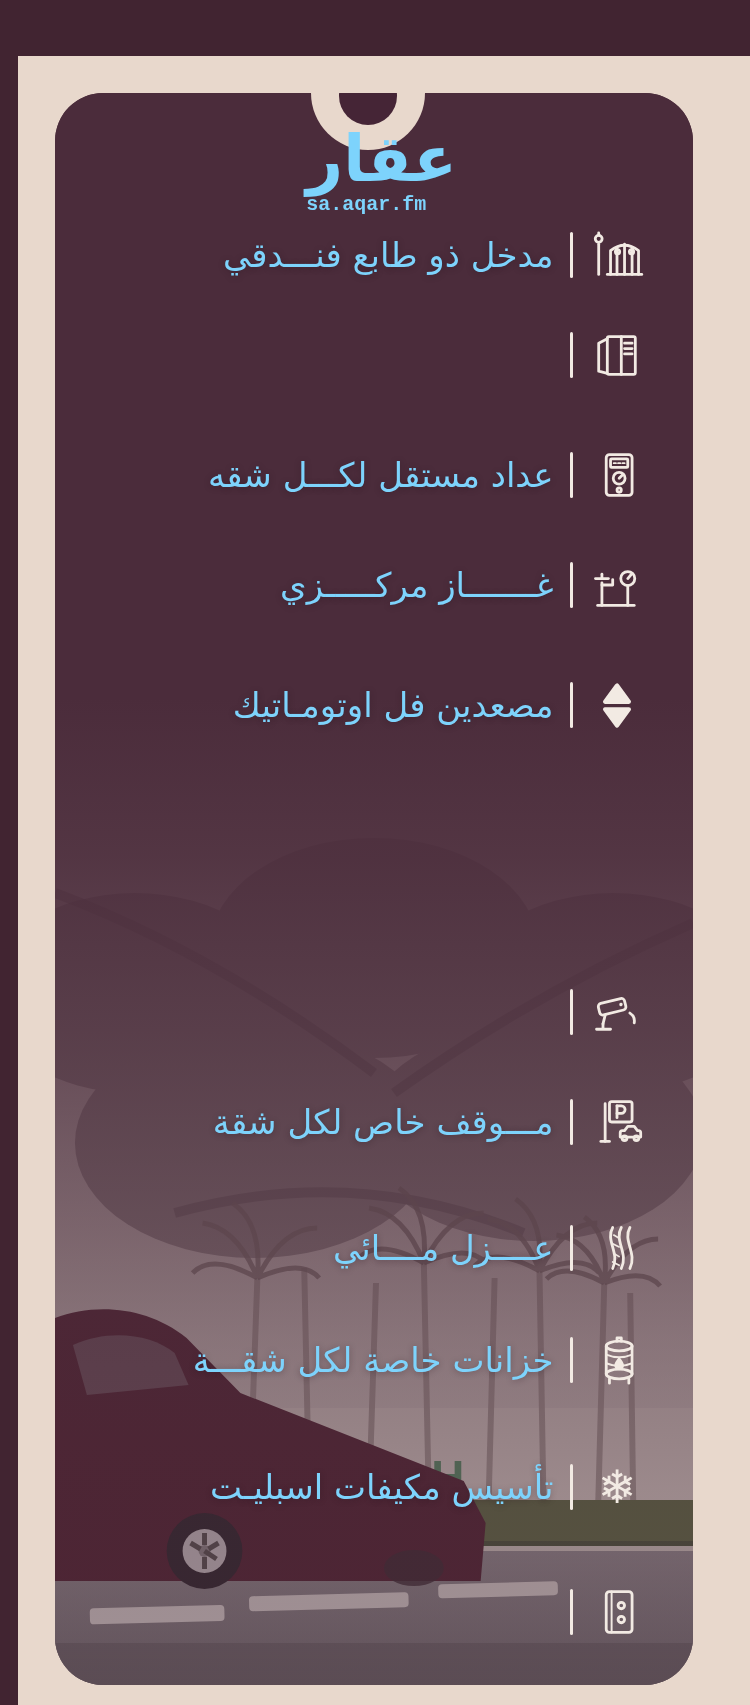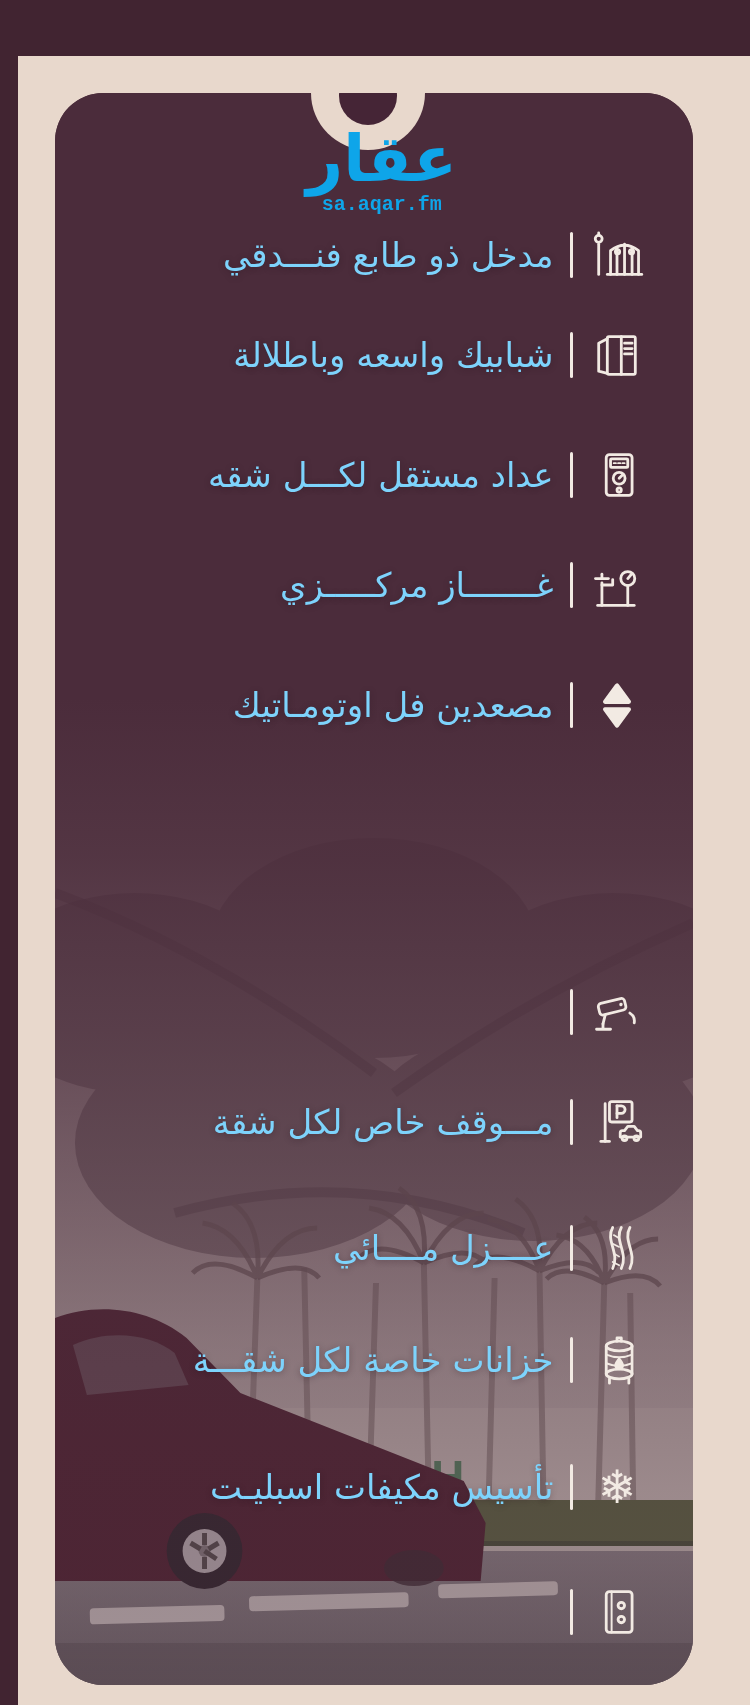--- a/index.html
+++ b/index.html
@@ -12,21 +12,21 @@
   .photo{position:absolute;left:0;bottom:0;width:638px;height:992px;z-index:1;}
   .tint{position:absolute;inset:0;z-index:2;background:linear-gradient(180deg,
         #4b2c3b 0%, #4b2c3b 38%,
         rgba(75,44,59,.93) 48%, rgba(75,44,59,.80) 58%,
         rgba(75,44,59,.66) 68%, rgba(75,44,59,.52) 78%,
         rgba(75,44,59,.42) 88%, rgba(75,44,59,.38) 100%);}
   .notch-outer{position:absolute;left:256px;top:-57px;width:114px;height:114px;border-radius:50%;
         background:#e8d8cc;z-index:3;}
   .notch-inner{position:absolute;left:284px;top:-26px;width:58px;height:58px;border-radius:50%;
         background:#452536;z-index:4;}
-  .logo{position:absolute;top:34px;right:236px;z-index:5;text-align:center;color:#0ea5e9;}
+  .logo{position:absolute;top:34px;right:236px;z-index:5;color:#7dd3fc;}
   .logo-ar{font-size:64px;font-weight:bold;line-height:1.0;letter-spacing:1px;}
   .logo-site{font-family:Liberation Mono, monospace;font-weight:bold;font-size:20px;margin-top:2px;}
   .feature-row{position:absolute;right:48px;z-index:5;display:flex;direction:rtl;
         align-items:center;gap:16px;height:70px;}
   .ficon{width:56px;height:56px;display:flex;align-items:center;justify-content:center;flex:0 0 56px;}
   .ficon svg{stroke:#f2eae3;fill:none;stroke-width:2.6;stroke-linecap:round;stroke-linejoin:round;}
   .snow{font-size:46px;color:#f2eae3;line-height:1;}
   .sep{width:3.5px;height:46px;border-radius:2px;background:#f2eae3;flex:0 0 3.5px;}
   .label{font-size:34px;color:#7dd3fc;white-space:nowrap;
         text-shadow:0 1px 6px rgba(40,20,30,.35);}
@@ -140,21 +140,20 @@
     <div class="feature-row" style="top:227px">
       <span class="ficon">
         <svg width="56" height="56" viewBox="0 0 52 52">
           <rect x="17" y="9" width="26" height="35" rx="1.5"></rect>
             <path d="M30 9v35"></path>
           <path d="M33 15h7M33 20h7M33 25h7"></path>
             <path d="M17 11 9 15v26l8 2"></path>
         </svg>
         </span>
       <span class="sep"></span>
-      <span class="label">شبابيك واسعه وباطلالة</span>
     </div>
 
     <div class="feature-row" style="top:347px">
       <span class="ficon">
         <svg width="56" height="56" viewBox="0 0 52 52">
           <rect x="16" y="7" width="24" height="38" rx="3"></rect>
             <rect x="20" y="11" width="16" height="8" rx="1"></rect>
           <path d="M23 15h2M27 15h2M31 15h2" stroke-width="1.8"></path>
           <circle cx="28" cy="29" r="5.5"></circle>
             <path d="M28 29l3.5-3.5"></path>

